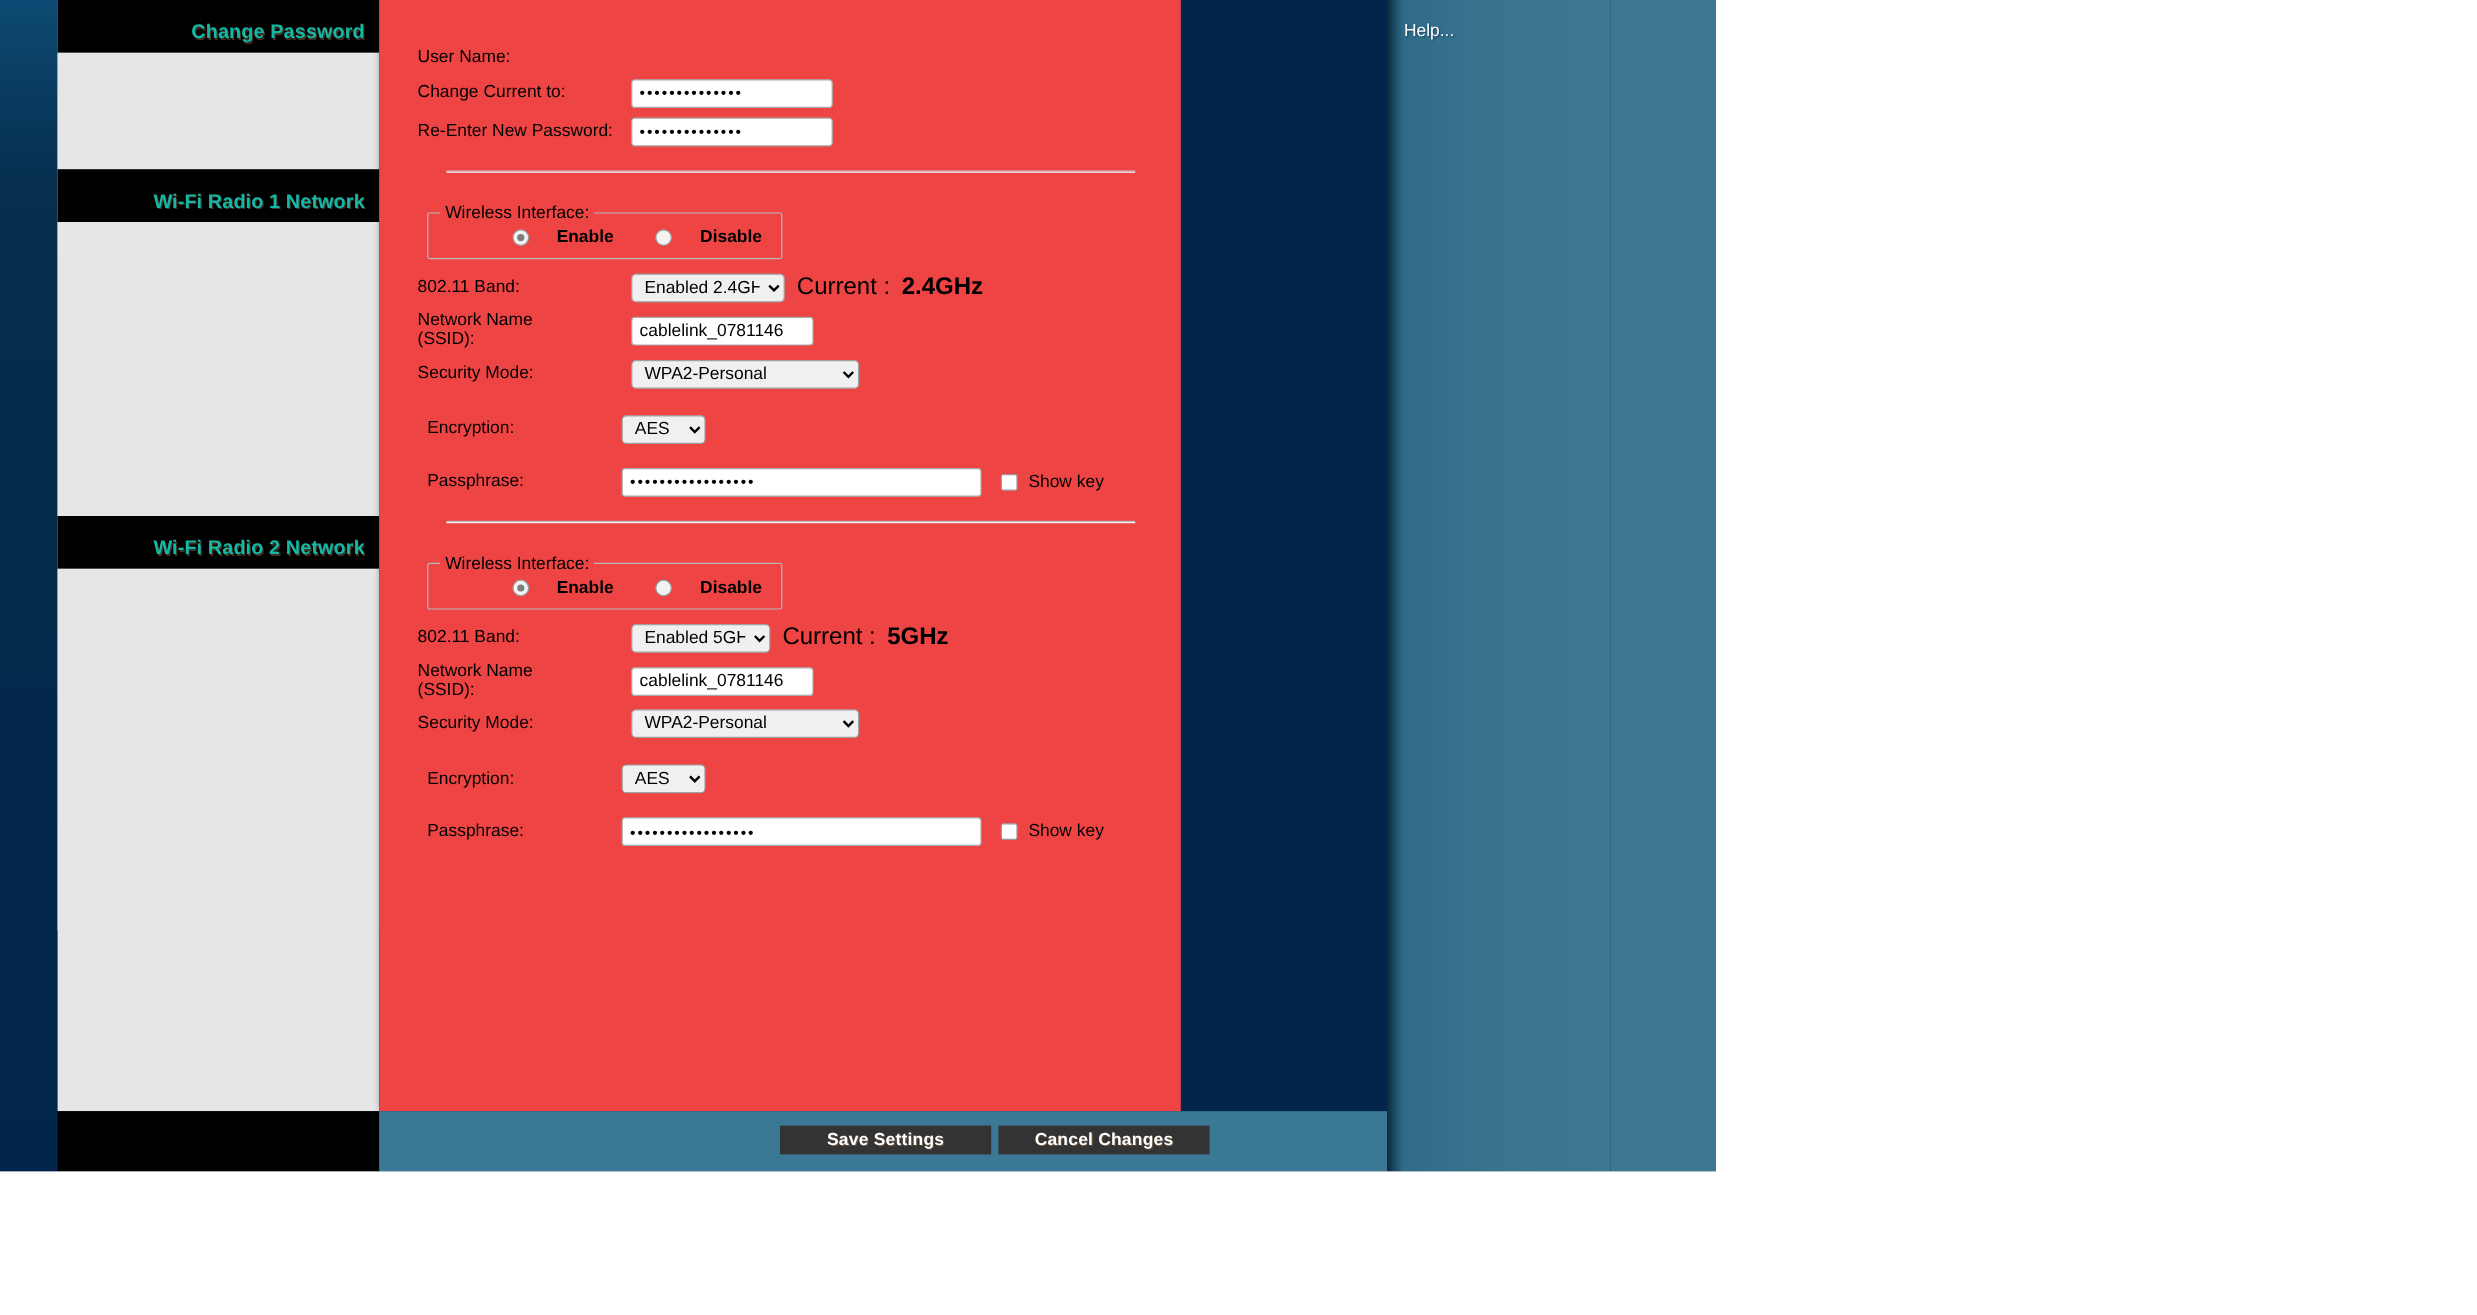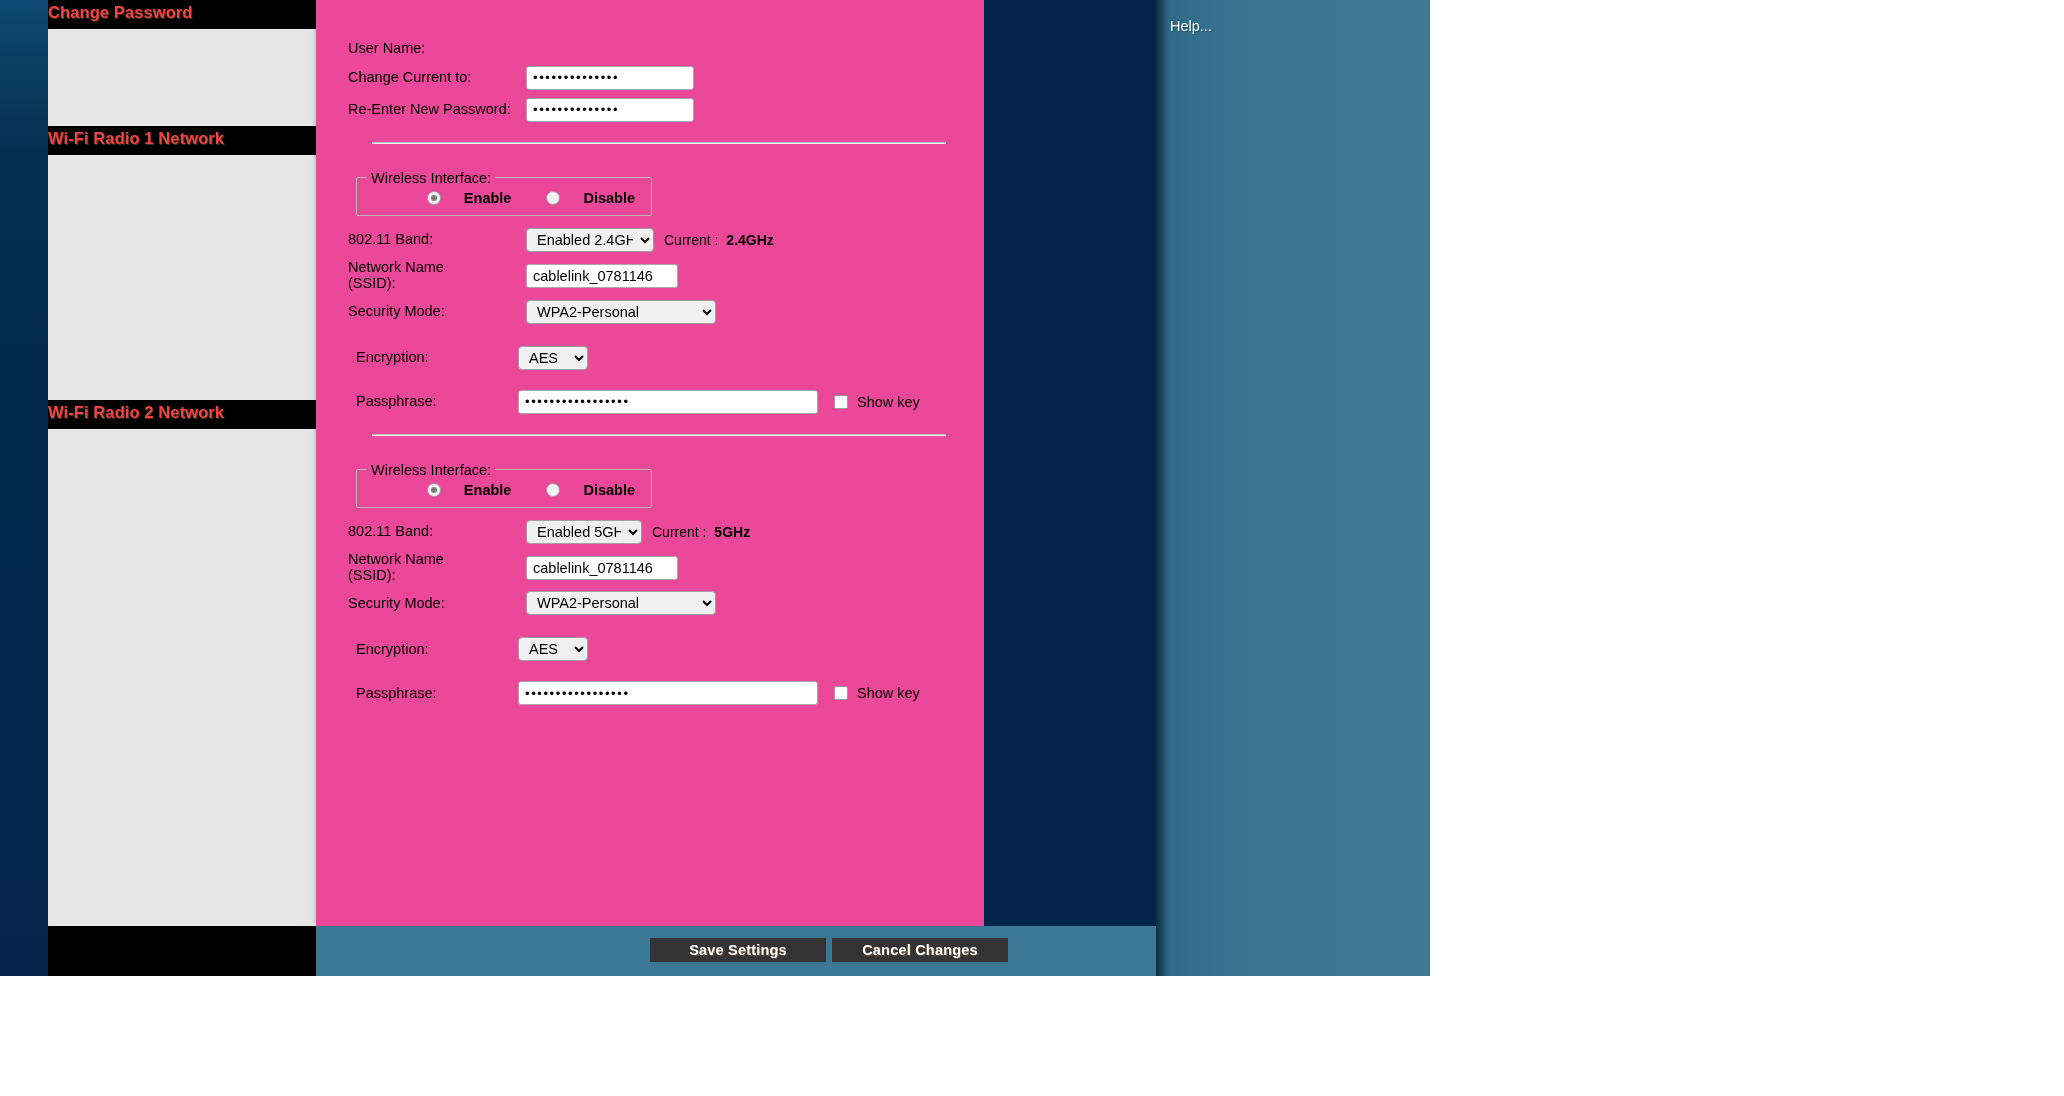--- a/index.html
+++ b/index.html
@@ -32,45 +32,46 @@
   
   #sidebar {
     position: absolute;
     left: 48px; top: 0;
     width: 268px;
     height: 926px;
     background: #e6e6e6;
   }
   .side-header {
     background: #000000;
-    color: #ef4444;
+    color: #14b8a6;
     font-size: 16.5px;
     font-weight: bold;
-    padding: 3px 12px 7px 0;
+    text-align: right;
+    padding: 18px 12px 7px 0;
     letter-spacing: 0.1px;
     text-shadow: 1px 1px 0 rgba(120,90,60,0.55);
   }
   .side-body { background: #e6e6e6; }
   #side-body-1 { height: 97px; }
   #side-body-2 { height: 245px; }
   #side-body-3 { height: 301px; }
   #sidebar-footer {
     position: absolute;
     left: 48px; top: 926px;
     width: 268px; height: 50px;
     background: #000000;
   }
 
   
   #content {
     position: absolute;
     left: 316px; top: 0;
     width: 668px;
     height: 926px;
-    background: #ec4899;
+    background: #ef4444;
     box-shadow: -3px 0 4px -2px rgba(0,0,0,0.22);
   }
   #content-inner {
     padding: 40px 28px 0 32px;
   }
 
   
   #content-footer {
     position: absolute;
     left: 316px; top: 926px;
@@ -158,21 +159,21 @@
     color: #000000;
     padding: 1px 4px 1px 6px;
     cursor: pointer;
   }
   .sel-band  { width: 128px; }
   .sel-band5 { width: 116px; }
   .sel-sec   { width: 190px; }
   .sel-enc   { width: 70px; }
 
   .current-text {
-    font-size: 14px;
+    font-size: 20px;
     margin-left: 10px;
     white-space: nowrap;
   }
   .current-val { font-weight: bold; margin-left: 4px; }
 
   
   .wi-fieldset {
     margin: 26px 0 12px 8px;
     width: 296px;
     border: 1px solid #b8b8b8;

